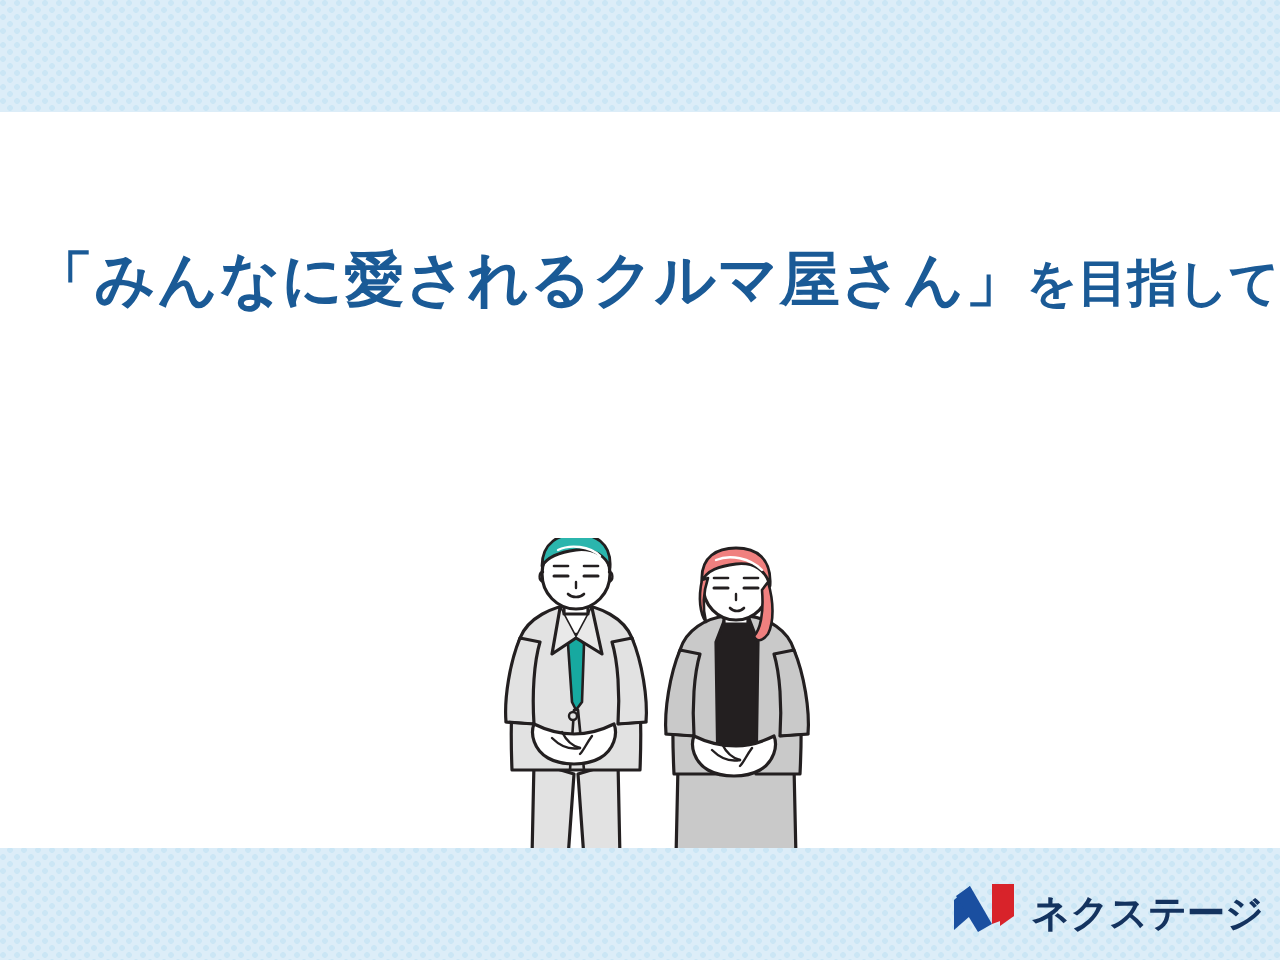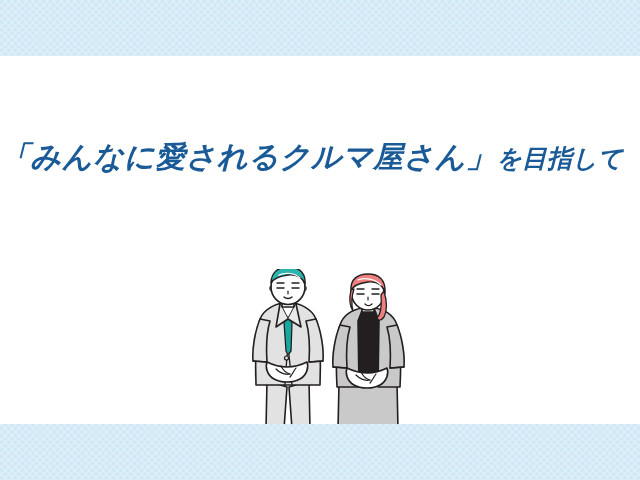--- a/index.html
+++ b/index.html
@@ -34,24 +34,23 @@
     width: 640px;
     height: 368px;
     background: #ffffff;
     overflow: hidden;
   }
 
   
   #headline-block {
     position: absolute;
     left: 0;
-    top: 16px;
-    width: 640px;
-    text-align: left;
-    font-style: italic;
+    top: 0;
+    width: 640px;
+    text-align: right;
   }
 
   #headline-main {
     margin: 0;
     padding-top: 69px;
     font-size: 30px;
     line-height: 1.08;
     font-weight: 700;
     letter-spacing: 0.5px;
     color: #1a5a96;
@@ -237,14 +236,25 @@
             <path d="M43 20 L43 23" stroke-width="1.2"></path>
             <path d="M40 27 C 42 29, 45 29, 47 27" stroke-width="1.3"></path>
           </g>
 
         </g>
       </svg>
     </div>
 
   </div>
 
+  <div id="brand-logo">
+    <span id="brand-mark">
+      <svg width="33" height="26" viewBox="0 0 33 26" xmlns="http://www.w3.org/2000/svg">
+        <path d="M1 24 L1 9 L9 2 L9 17 Z" fill="#1a4fa0"></path>
+        <path d="M9 2 L20 21 L13 25 L2 7 Z" fill="#1a4fa0"></path>
+        <path d="M20 1 L31 1 L31 17 L20 21 Z" fill="#d8232a"></path>
+        <path d="M31 1 L31 17 L24 22 L24 5 Z" fill="#d8232a"></path>
+      </svg>
+    </span>
+    <span id="brand-name">ネクステージ</span>
+  </div>
 
 </div>
 
 </body></html>

